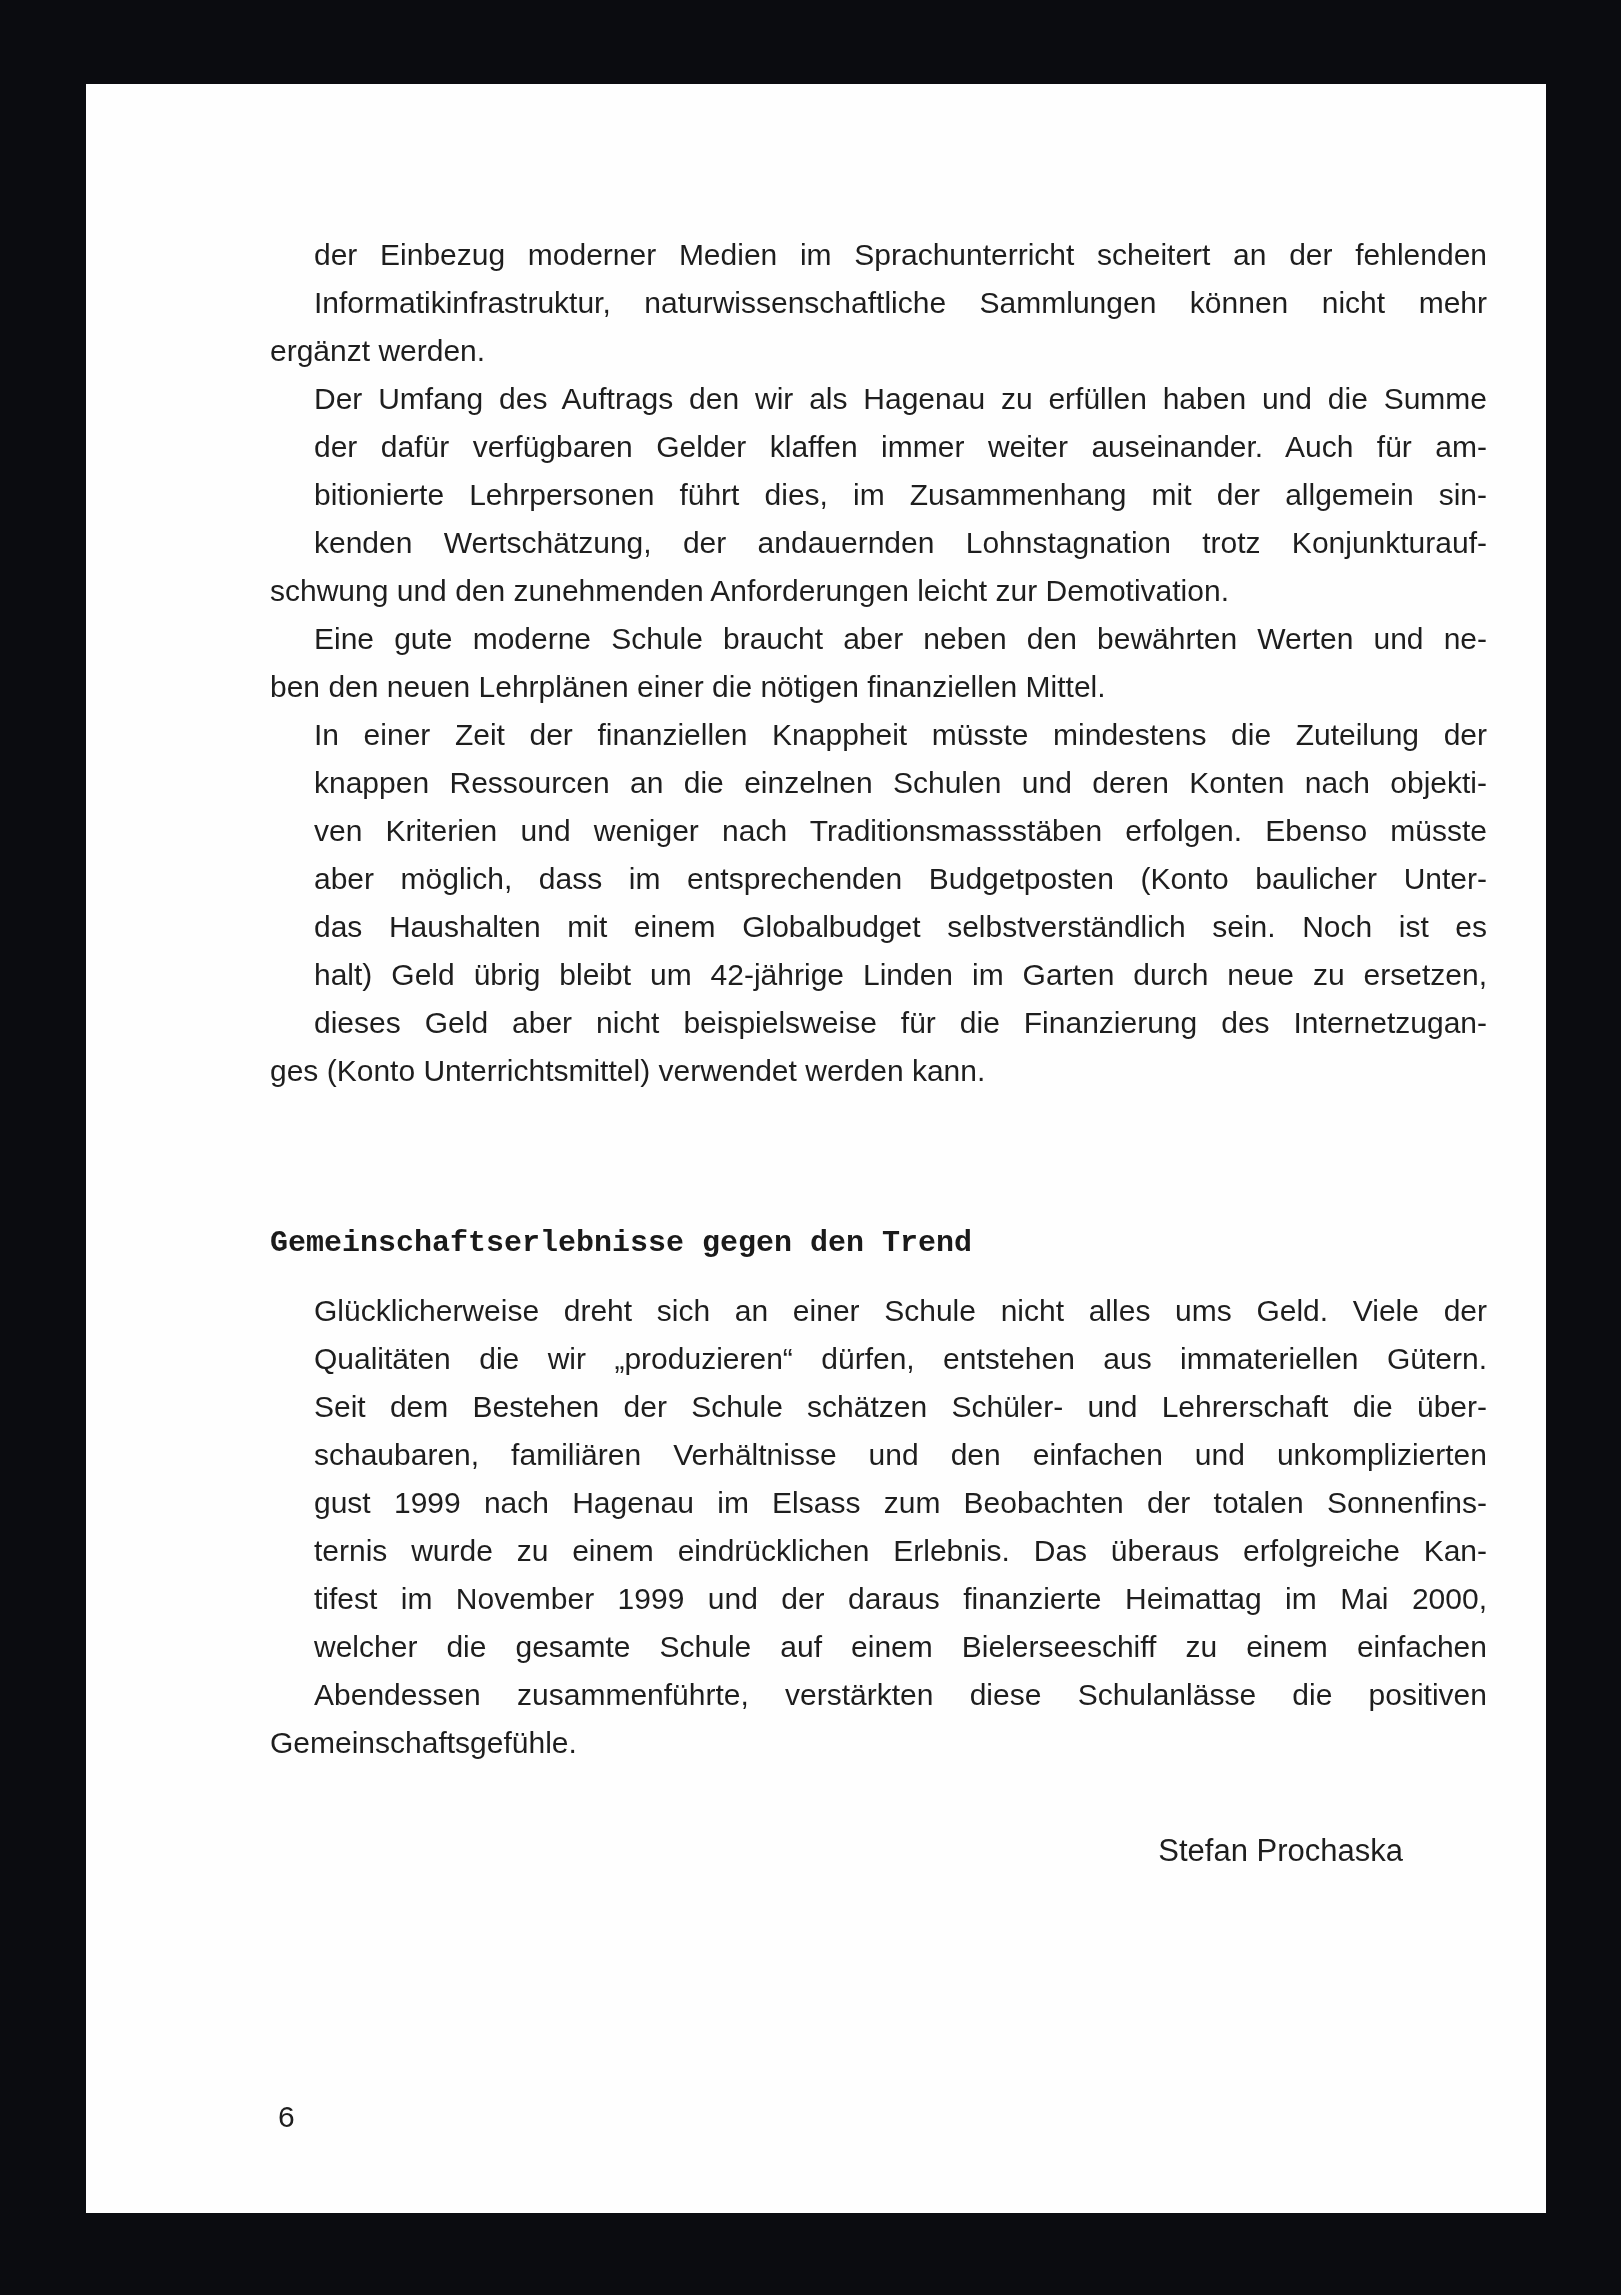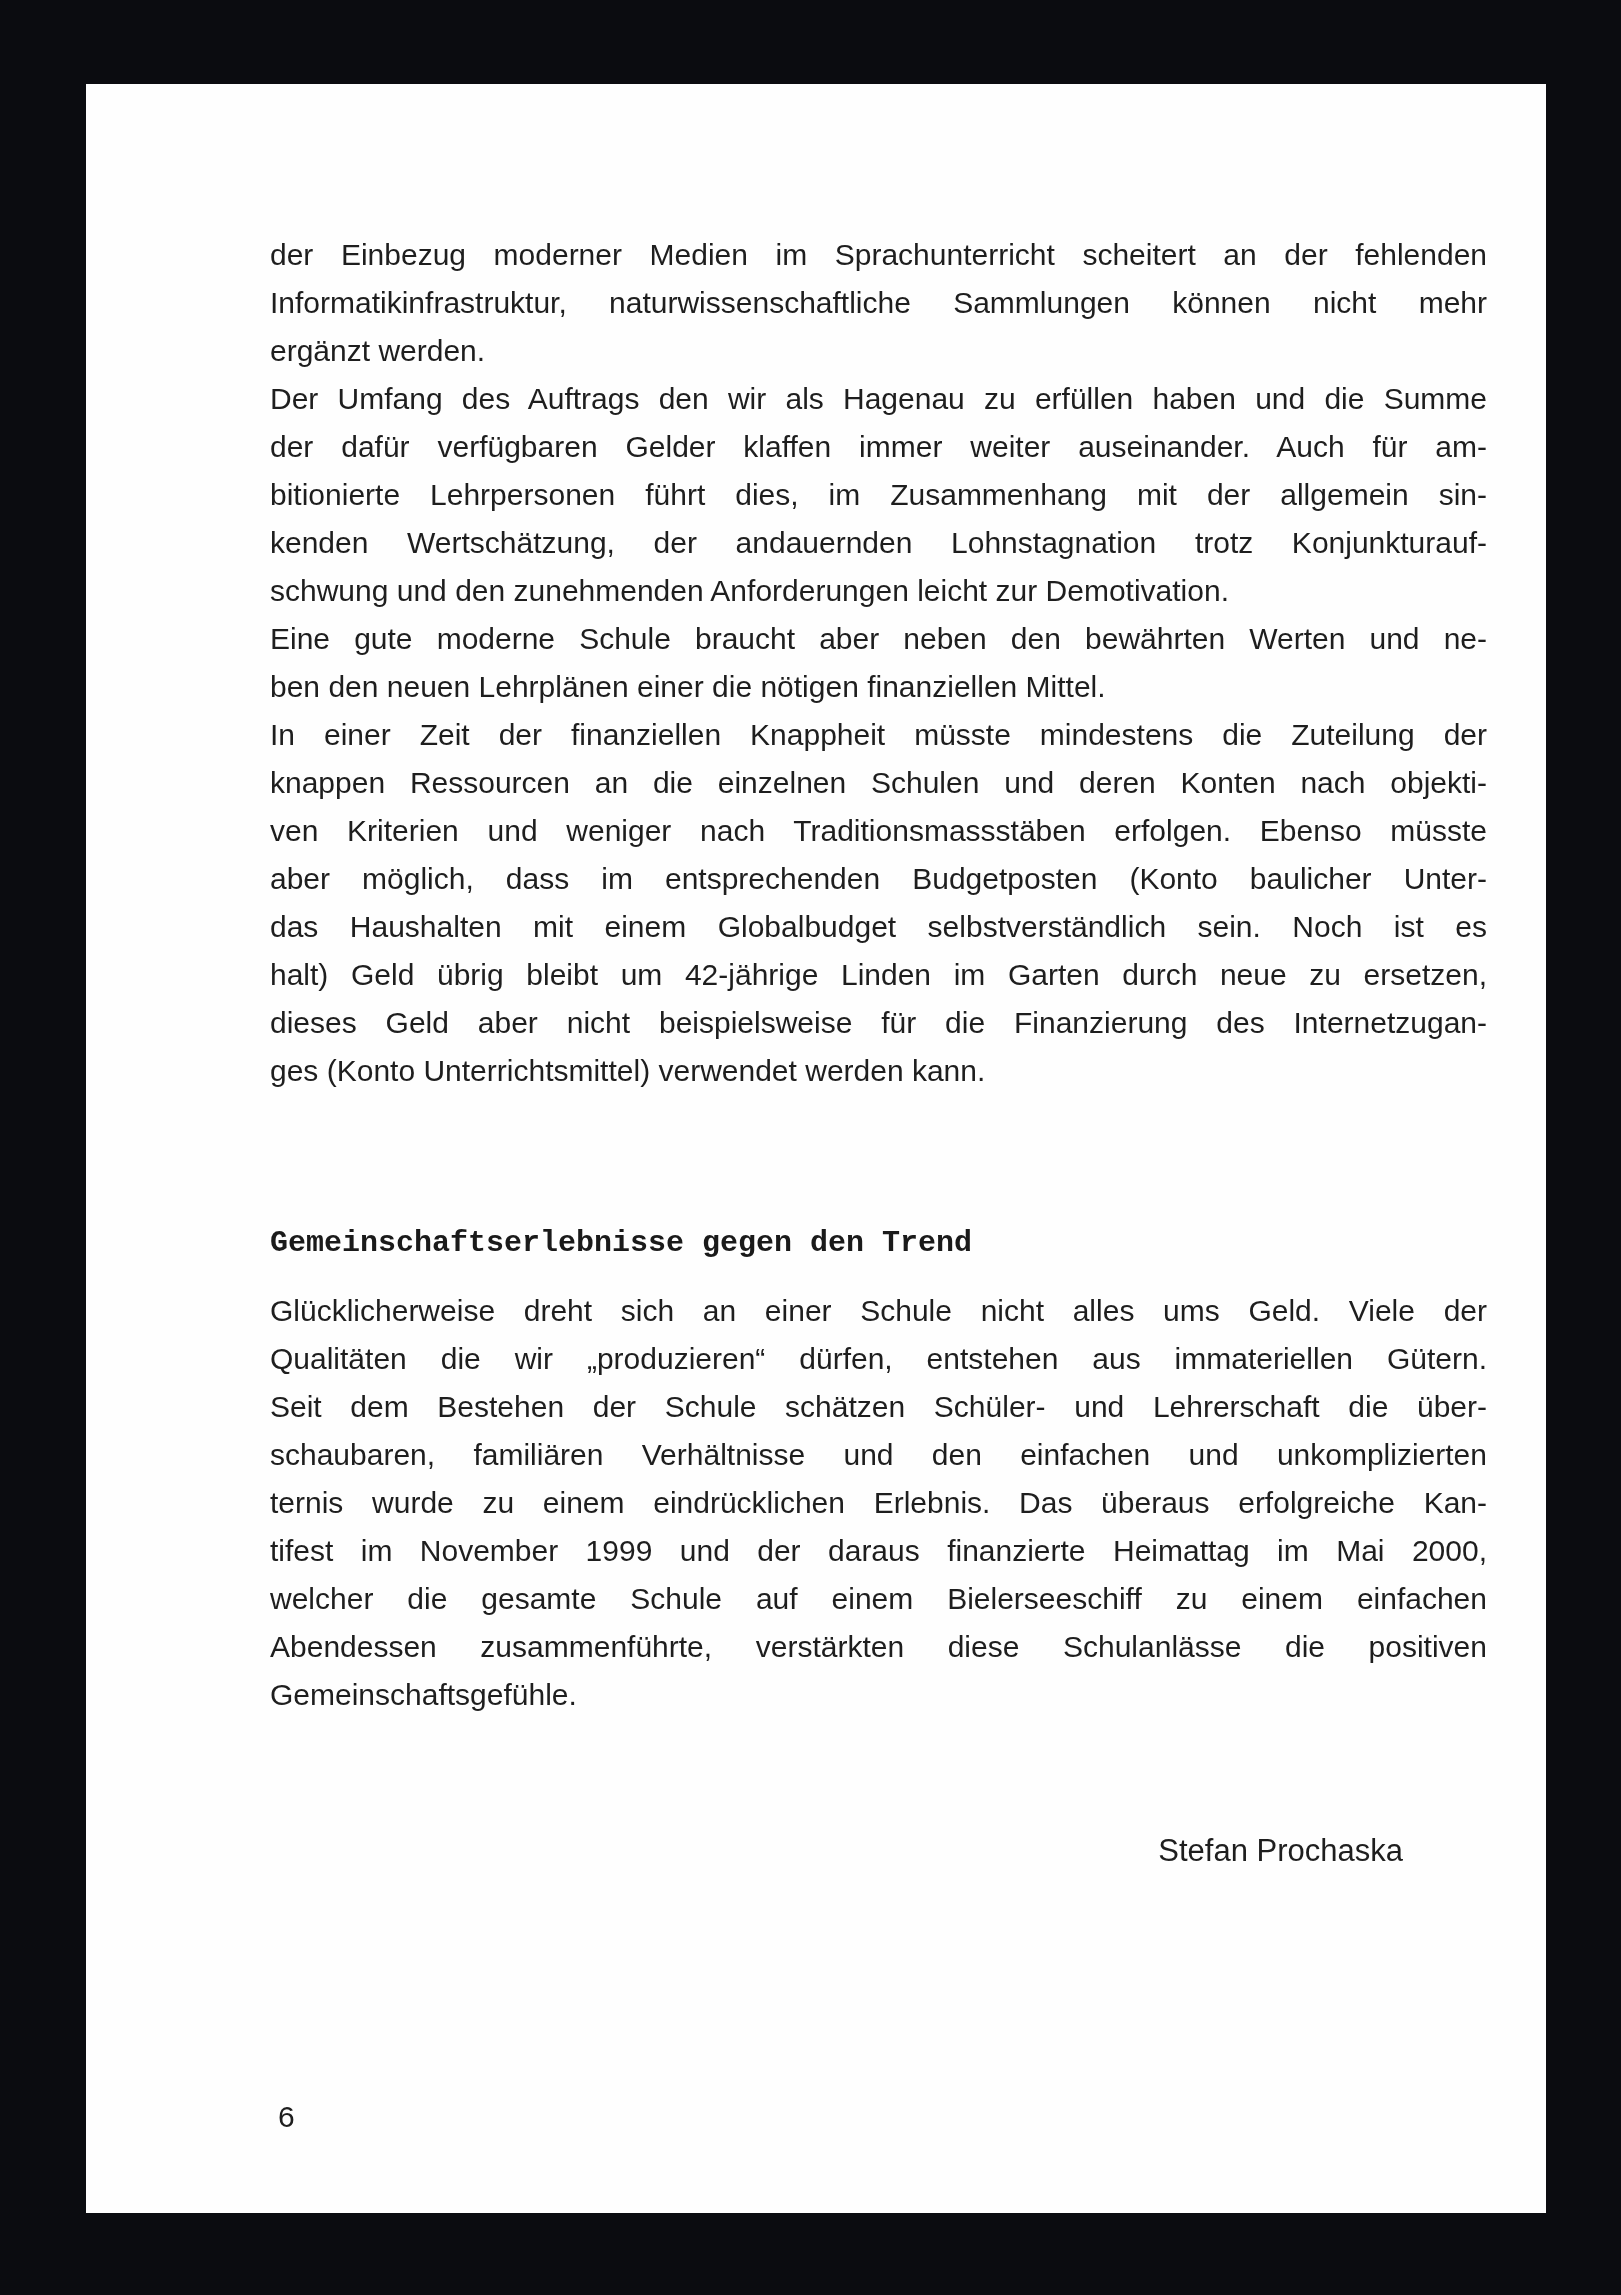--- a/index.html
+++ b/index.html
@@ -1,20 +1,20 @@
 <!DOCTYPE html>
 <html style="font-size:13px"><head>
 <meta charset="utf-8">
 <style>
   html, body { margin:0; padding:0; }
   body { width:1621px; height:2295px; background:#0b0c10; position:relative; overflow:hidden; }
   .page { position:absolute; left:86px; top:84px; width:1460px; height:2129px; background:#fefefe; }
   .text { position:absolute; left:184px; width:1217px; font-family:"Liberation Sans", sans-serif; color:#1e1e1e; font-size:30px; }
   .line { height:48px; line-height:48px; white-space:nowrap; }
-  .j { text-align:justify; text-align-last:justify; }
+  .j { text-align:justify; text-align-last:justify;margin-left:44px; }
   .heading { position:absolute; left:184px; top:1136px; font-family:Liberation Mono, monospace; font-weight:bold; font-size:30px; color:#1a1a1a; line-height:47px; }
   .signature { position:absolute; right:143px; top:1743px; font-family:"Liberation Sans", sans-serif; font-size:31px; color:#1e1e1e; line-height:47px; }
   .pagenum { position:absolute; left:192px; top:2009px; font-family:"Liberation Sans", sans-serif; font-size:30px; color:#1e1e1e; line-height:47px; }
 </style>
 </head>
 <body>
 
 <div class="page">
   <div class="text" id="block1" style="top:147px;">
       <div class="line j">der Einbezug moderner Medien im Sprachunterricht scheitert an der fehlenden</div>
@@ -35,20 +35,21 @@
       <div class="line j">halt) Geld übrig bleibt um 42-jährige Linden im Garten durch neue zu ersetzen,</div>
       <div class="line j">dieses Geld aber nicht beispielsweise für die Finanzierung des Internetzugan-</div>
       <div class="line">ges (Konto Unterrichtsmittel) verwendet werden kann.</div>
     </div>
   <div class="heading">Gemeinschaftserlebnisse gegen den Trend</div>
   <div class="text" id="block2" style="top:1203px;">
       <div class="line j">Glücklicherweise dreht sich an einer Schule nicht alles ums Geld. Viele der</div>
       <div class="line j">Qualitäten die wir „produzieren“ dürfen, entstehen aus immateriellen Gütern.</div>
       <div class="line j">Seit dem Bestehen der Schule schätzen Schüler- und Lehrerschaft die über-</div>
       <div class="line j">schaubaren, familiären Verhältnisse und den einfachen und unkomplizierten</div>
+      <div class="line j">gust 1999 nach Hagenau im Elsass zum Beobachten der totalen Sonnenfins-</div>
       <div class="line j">ternis wurde zu einem eindrücklichen Erlebnis. Das überaus erfolgreiche Kan-</div>
       <div class="line j">tifest im November 1999 und der daraus finanzierte Heimattag im Mai 2000,</div>
       <div class="line j">welcher die gesamte Schule auf einem Bielerseeschiff zu einem einfachen</div>
       <div class="line j">Abendessen zusammenführte, verstärkten diese Schulanlässe die positiven</div>
       <div class="line">Gemeinschaftsgefühle.</div>
     </div>
   <div class="signature">Stefan Prochaska</div>
   <div class="pagenum">6</div>
 </div>
 

